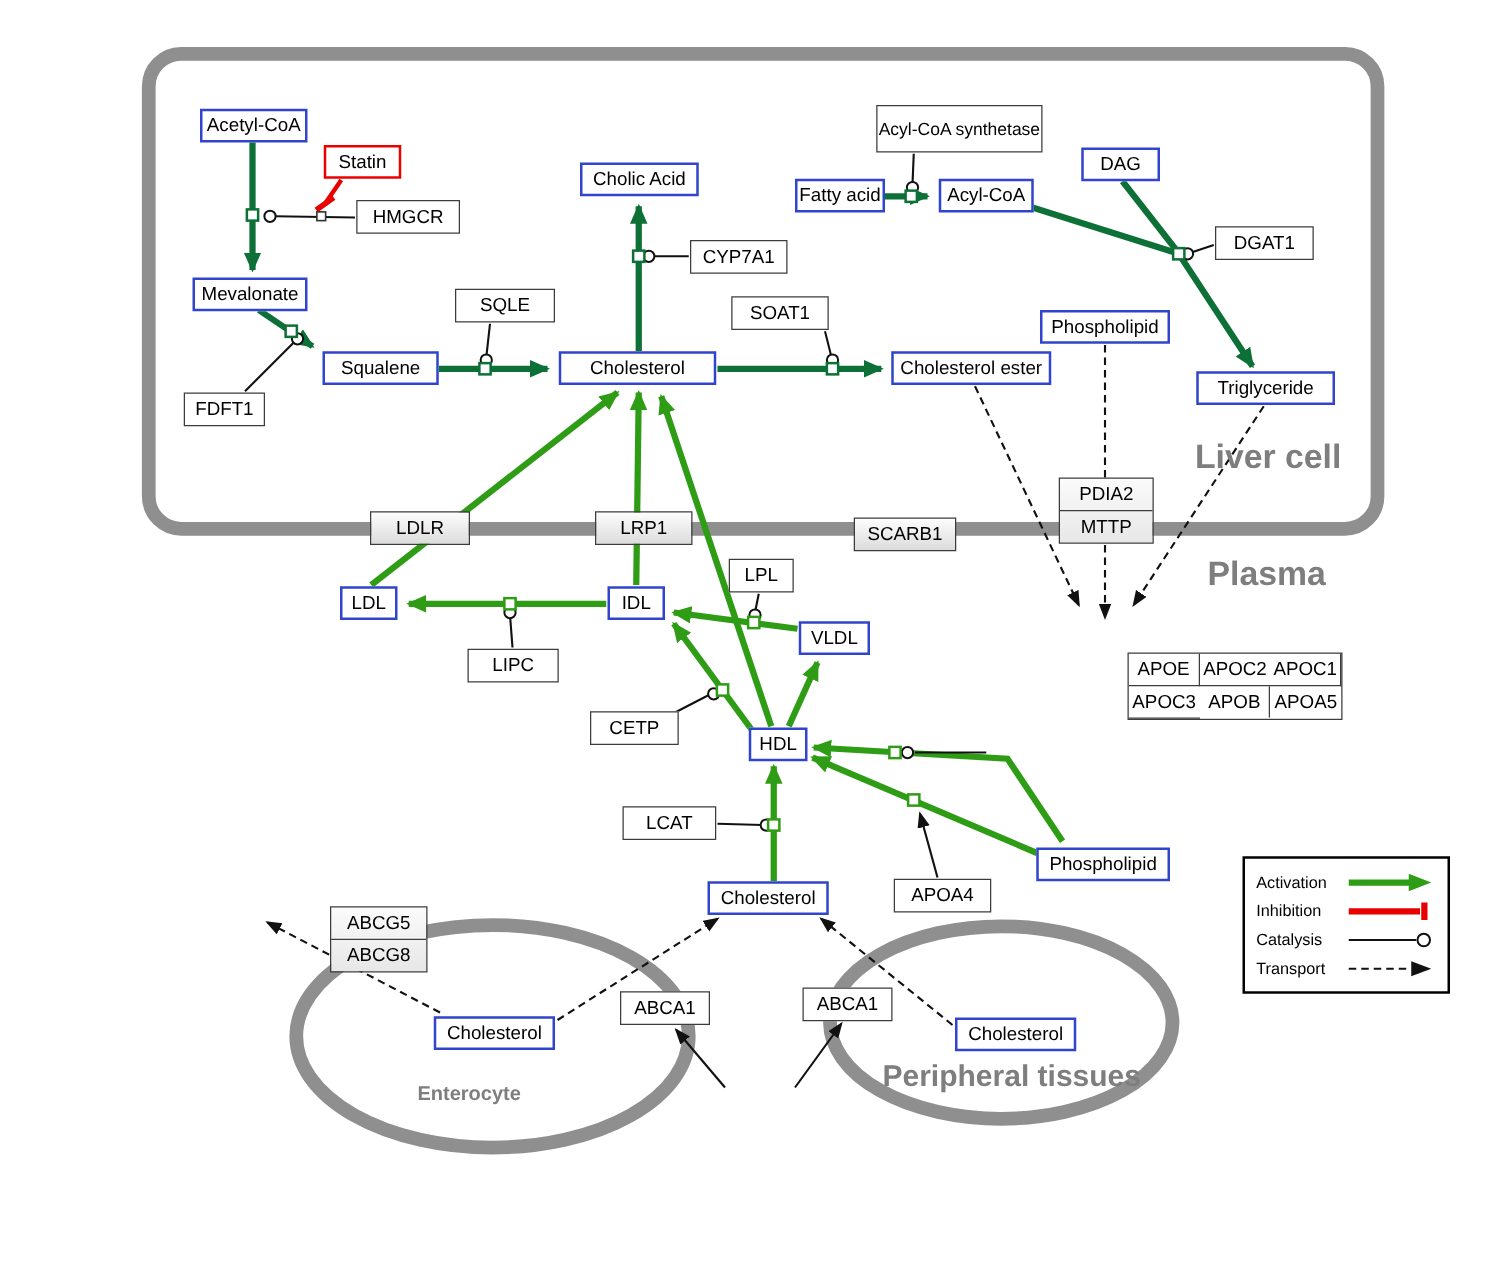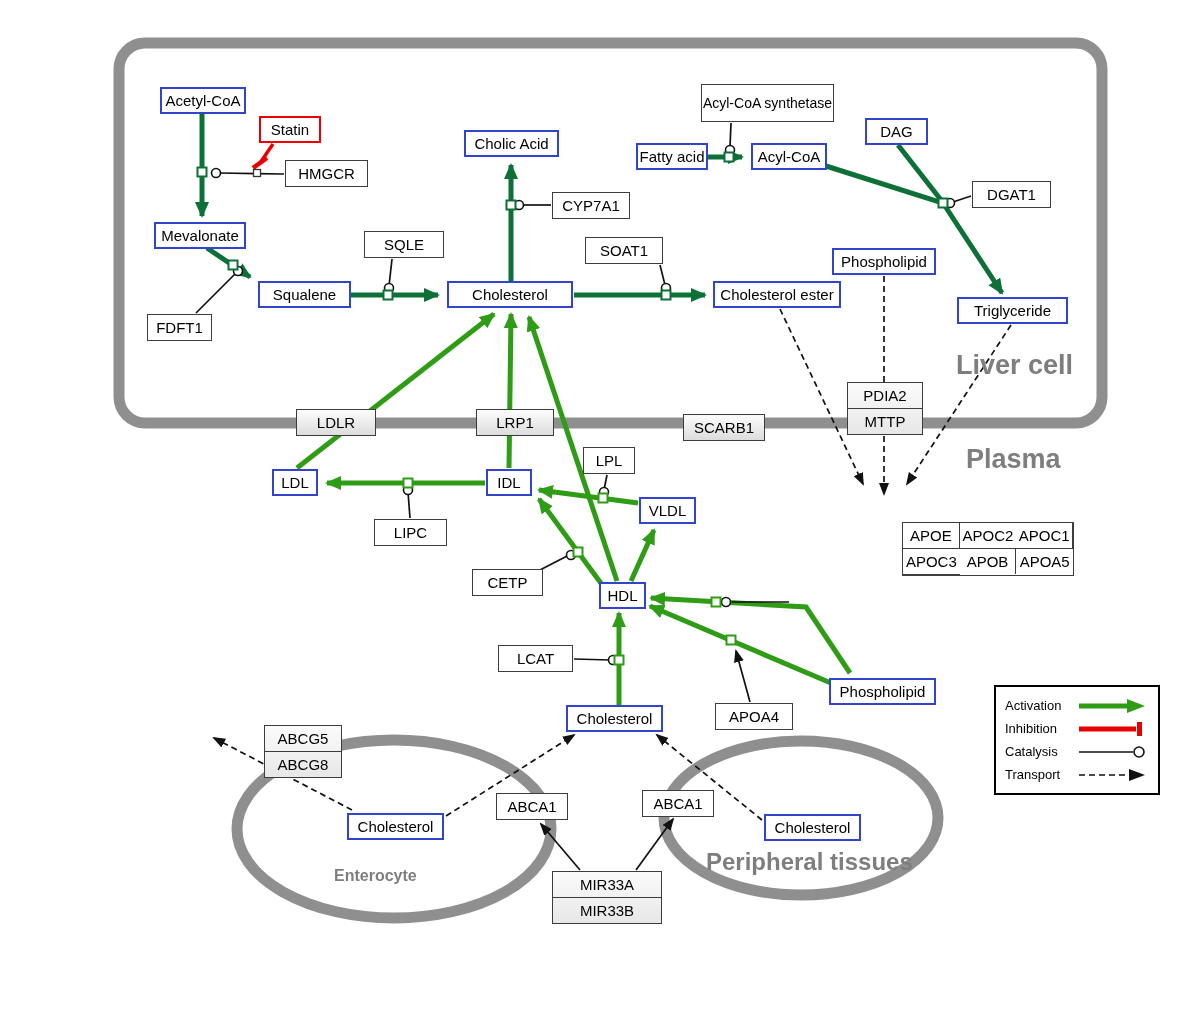--- a/index.html
+++ b/index.html
@@ -187,24 +187,20 @@
     <div class="row">PDIA2</div>
     <div class="row">MTTP</div>
   </div>
 
 
   <div class="stack" style="left:264px;top:725px;width:78px">
     <div class="row">ABCG5</div>
     <div class="row">ABCG8</div>
   </div>
 
-  <div class="stack" style="left:552px;top:871px;width:110px">
-    <div class="row">MIR33A</div>
-    <div class="row">MIR33B</div>
-  </div>
 
   <div class="stack apo" style="left:902px;top:522px;width:172px">
     <div class="cell">APOE</div>
     <div class="cell">APOC2</div>
     <div class="cell">APOC1</div>
     <div class="cell">APOC3</div>
     <div class="cell">APOB</div>
     <div class="cell">APOA5</div>
   </div>
 

